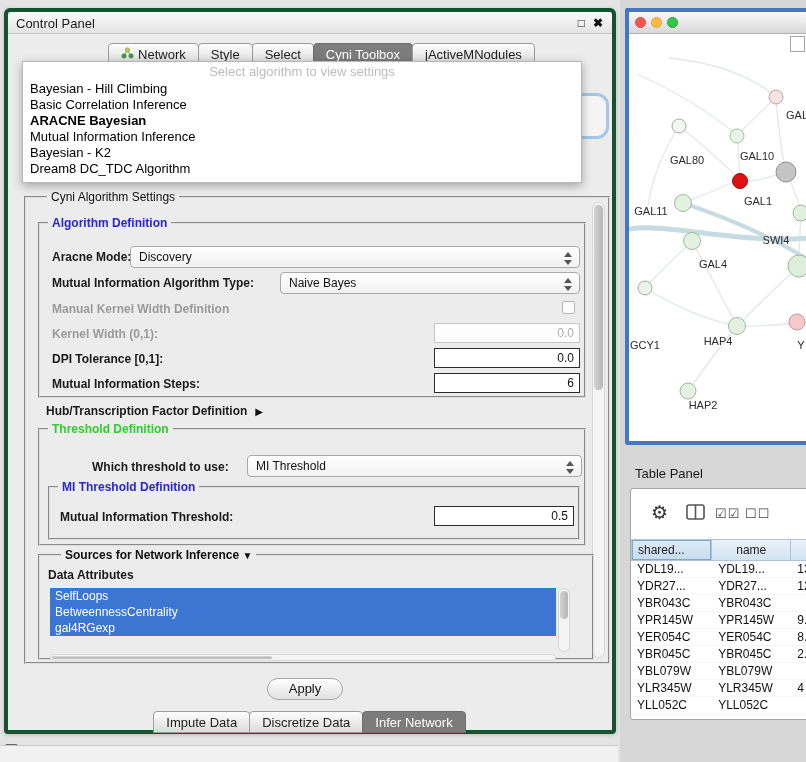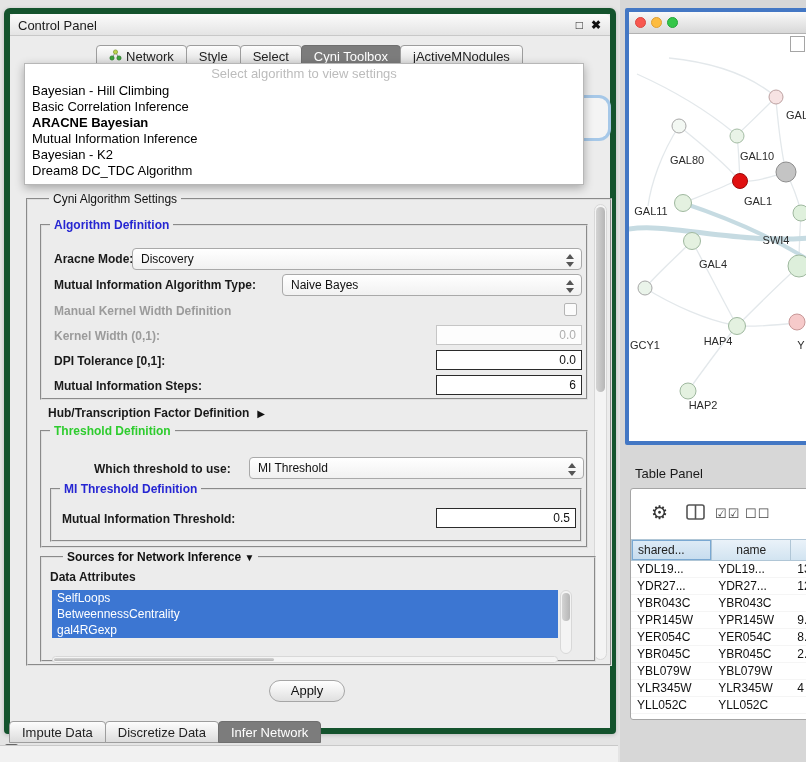--- a/index.html
+++ b/index.html
@@ -5,30 +5,30 @@
   * { margin:0; padding:0; box-sizing:border-box; }
   html,body { width:806px; height:762px; }
   .desktop{ position:relative; width:806px; height:762px; overflow:hidden;
             background:#e4e4e4; font-family:"Liberation Sans",sans-serif;
             font-size:12px; color:#111; }
   .abs{ position:absolute; }
   .right-bg{ left:620px; top:0; width:186px; height:762px; background:#d7d7d7; }
 
   
   .cp{ left:4px; top:8px; width:612px; height:726px; background:#ececec;
-       border:6px solid #14532d; border-radius:6px 6px 4px 4px;
+       border:4px solid #14532d; border-radius:6px 6px 4px 4px;
        box-shadow:0 1px 4px rgba(0,0,0,.18); }
   .cp-titlebar{ left:0; top:0; width:100%; height:22px;
        background:linear-gradient(#fbfbfb,#e4e4e4); border-bottom:1px solid #c8c8c8;
        border-radius:5px 5px 0 0; }
   .cp-title{ left:8px; top:4px; font-size:13px; color:#1a1a1a; }
   .cp-min{ right:27px; top:4px; font-size:12px; color:#222; cursor:default; }
   .cp-close{ right:9px; top:4px; font-size:12px; font-weight:bold; color:#111; }
 
-  .tabs-row{ left:0; top:28px; width:100%; height:25px; display:flex;
+  .tabs-row{ left:12px; top:28px; width:100%; height:25px; display:flex;
              justify-content:center; align-items:flex-end; }
   .tab{ height:22px; padding:0 12px; background:linear-gradient(#fdfdfd,#dcdcdc);
         border:1px solid #9d9d9d; margin-left:-1px; font-size:13px; color:#222;
         border-radius:4px 4px 0 0; display:flex; align-items:center; gap:4px; }
   .tab.sel{ background:#7c7c7c; color:#fff; border-color:#6f6f6f; }
 
   .popup{ left:14px; top:49px; width:560px; background:#fff; border:1px solid #b7b7b7;
           box-shadow:0 3px 9px rgba(0,0,0,.3); z-index:50; padding-bottom:5px; }
   .popup-ph{ height:19px; line-height:19px; text-align:center; color:#bcbcbc; font-size:13px; }
   .popup-item{ height:16px; line-height:16px; padding-left:7px; font-size:13px; color:#000; }
@@ -244,21 +244,21 @@
           <div class="vthumb" style="top:2px; height:28px;"></div>
         </div>
         <div class="abs htrack" style="left:10px; top:98px; width:506px; height:7px;">
           <div class="hthumb" style="left:1px; width:220px;"></div>
         </div>
       </div>
     </div>
 
     <div class="abs btn" style="left:259px; top:666px; width:76px; height:22px;">Apply</div>
 
-    <div class="abs" style="left:0; top:699px; width:100%; display:flex; margin-top:8px;">
+    <div class="abs" style="left:0; top:699px; width:100%; display:flex; justify-content:center;">
       <div class="tab">
           <span>Impute Data</span>
         </div>
       <div class="tab">
           <span>Discretize Data</span>
         </div>
       <div class="tab sel">
           <span>Infer Network</span>
         </div>
     </div>

